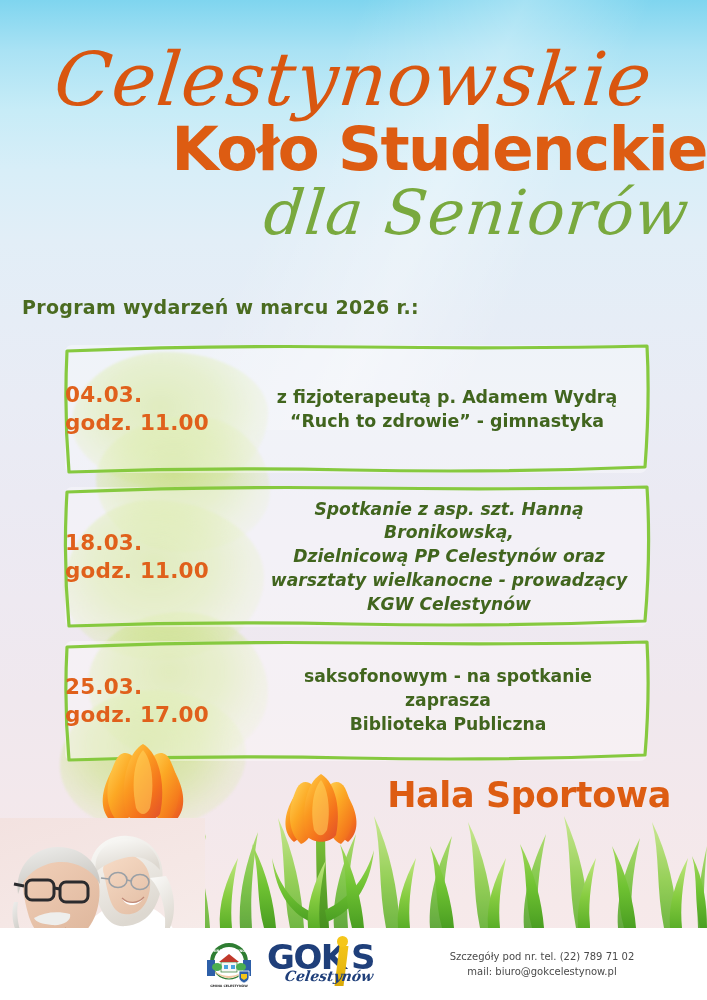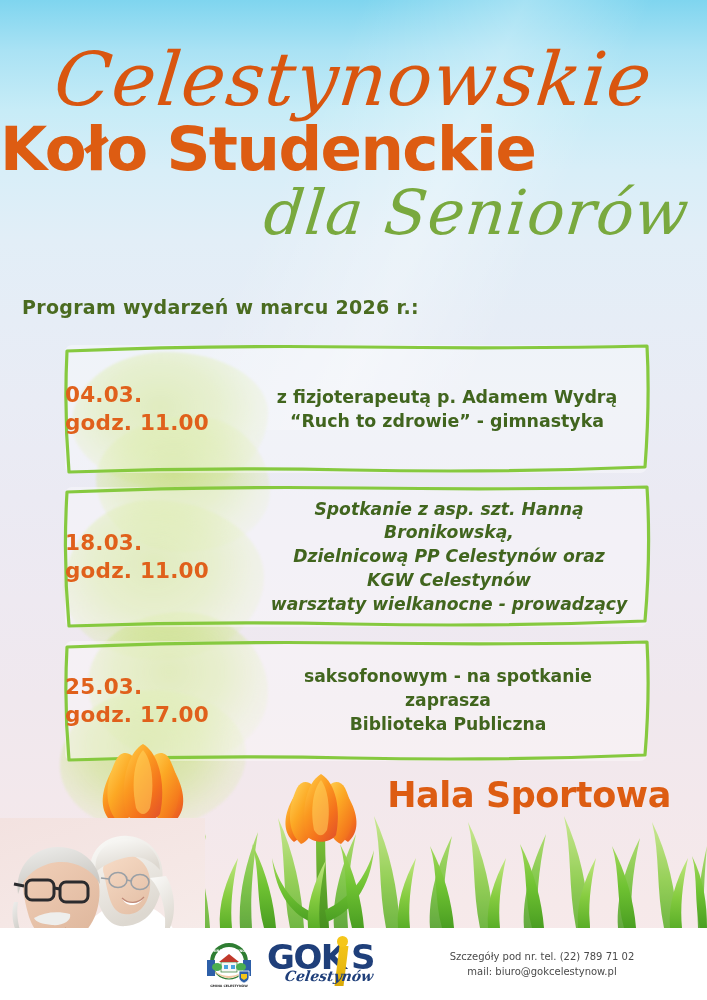--- a/index.html
+++ b/index.html
@@ -47,21 +47,21 @@
     font-style:italic;
     font-weight:400;
     font-size:74px;
     line-height:1;
     color:#d9560f;
     letter-spacing:1px;
     transform:skewX(-6deg);
   }
   .t-bold {
     position:absolute; left:0; top:118px; width:707px;
-    text-align:left;
+    text-align:right;
     font-family:"DejaVu Sans", sans-serif;
     font-weight:700;
     font-size:61px;
     line-height:1;
     color:#dd5c12;
     letter-spacing:-1.5px;
   }
   .t-script2 {
     position:absolute; left:0; top:182px; width:707px;
     text-align:right;
@@ -256,22 +256,22 @@
       <path d="M6 9 Q 150 3 300 5 Q 450 7 586 4 Q 590 70 584 138 Q 440 144 290 141 Q 150 138 8 143 Q 2 76 6 9 Z" stroke="#86c93f" stroke-width="3.2" fill="none" stroke-linecap="round" stroke-linejoin="round"></path>
     </svg>
     <div class="inner">
       <div class="ev-date">
         <div>18.03.</div>
         <div>godz. 11.00</div>
       </div>
       <div class="ev-desc">
         <div>Spotkanie z asp. szt. Hanną Bronikowską,</div>
         <div>Dzielnicową PP Celestynów oraz</div>
+        <div>warsztaty wielkanocne - prowadzący</div>
         <div>KGW Celestynów</div>
-        <div>warsztaty wielkanocne - prowadzący</div>
       </div>
     </div>
   </div>
 
   <div class="ev-box" id="box3">
     <svg class="frame" width="592" height="130" viewBox="0 0 592 130" fill="none">
       <path d="M6 10 Q 150 4 300 6 Q 450 8 586 5 Q 589 58 584 118 Q 440 124 290 121 Q 150 118 8 123 Q 3 66 6 10 Z" stroke="#86c93f" stroke-width="3.2" fill="none" stroke-linecap="round" stroke-linejoin="round"></path>
     </svg>
     <div class="inner">
       <div class="ev-date">

